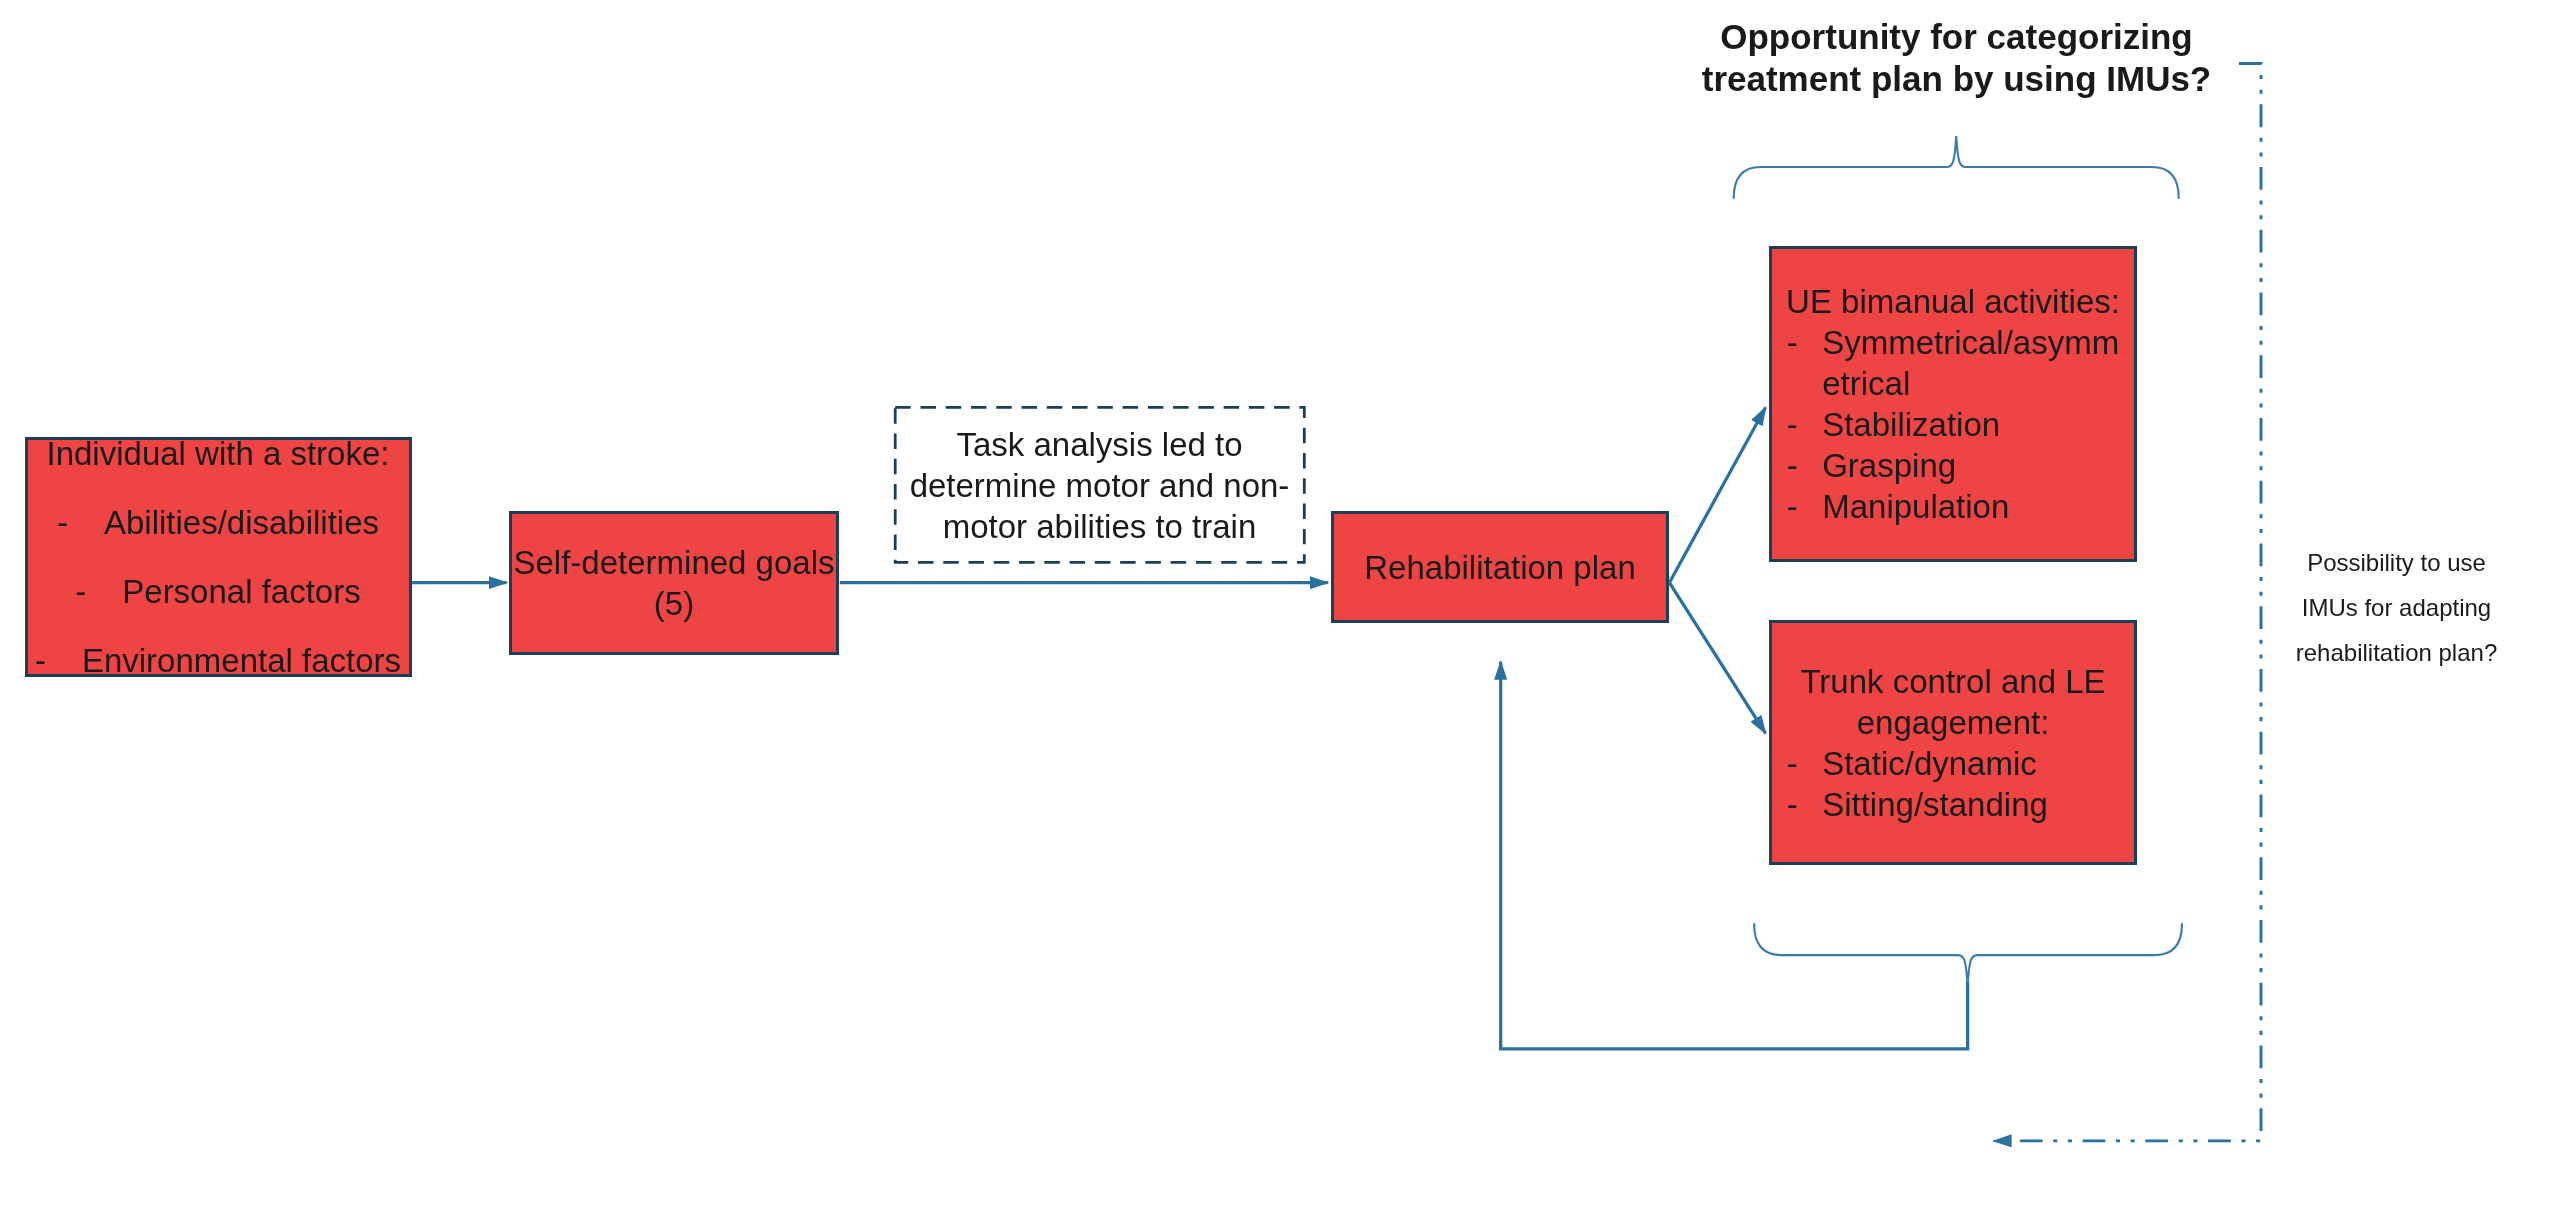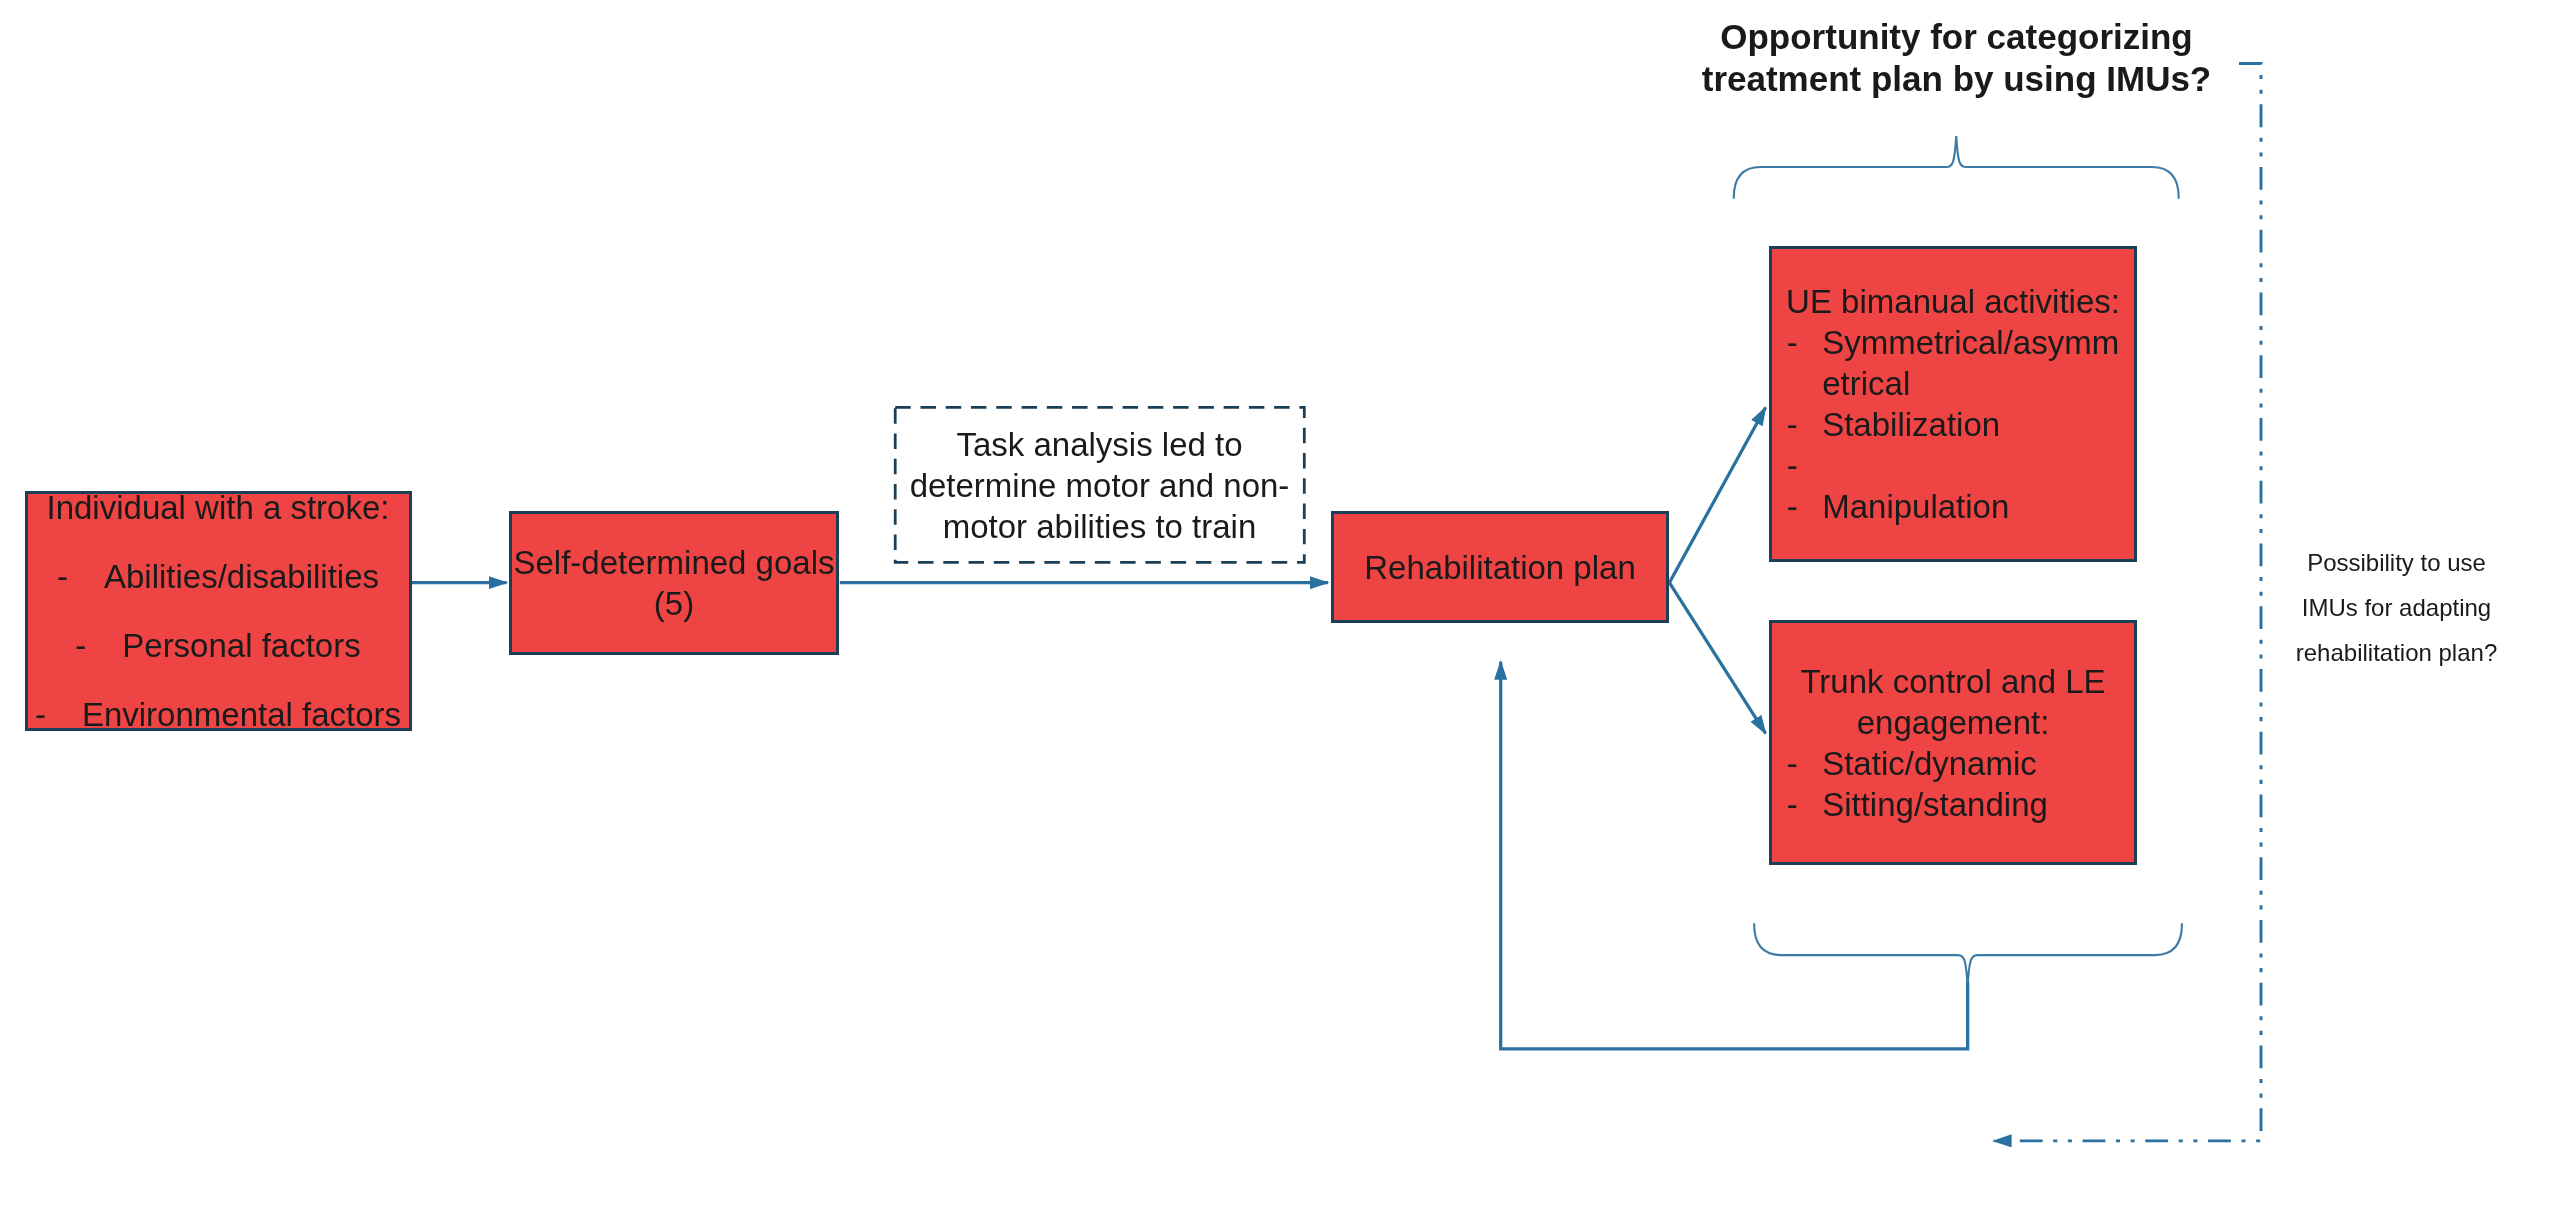--- a/index.html
+++ b/index.html
@@ -20,21 +20,21 @@
     font-size:33px;line-height:41px;
   }
   .plainbox{
     position:absolute;display:flex;flex-direction:column;justify-content:center;
     box-sizing:border-box;font-size:33px;line-height:41px;text-align:center;
   }
   .centerline{text-align:center;}
   .cbullet{display:flex;justify-content:center;gap:36px;}
   .lbullet{display:flex;gap:24.5px;padding-left:14.7px;text-align:left;}
   .lbullet .btxt{width:314px;overflow-wrap:anywhere;}
-  #box-individual{left:24.5px;top:491px;width:387px;height:240px;gap:28px;}
+  #box-individual{left:24.5px;top:437px;width:387px;height:240px;gap:28px;}
   #box-goals{left:509px;top:511px;width:330px;height:144px;text-align:center;}
   #box-task{left:895px;top:408px;width:409px;height:155px;}
   #box-rehab{left:1331px;top:511px;width:338px;height:112px;text-align:center;}
   #box-ue{left:1769px;top:246px;width:368px;height:316px;}
   #box-trunk{left:1769px;top:620px;width:368px;height:245px;}
   .floating-text{position:absolute;box-sizing:border-box;}
   #top-question{left:1671px;top:16.3px;width:571px;text-align:center;font-weight:bold;font-size:35px;line-height:42px;}
   #right-question{left:2258px;top:540px;width:277px;text-align:center;font-size:24px;line-height:45px;}
   #bottom-note{left:1485px;top:1080px;width:457px;text-align:center;font-size:33px;line-height:46px;}
 </style>
@@ -105,20 +105,21 @@
     <div class="lbullet">
       <span>-</span>
       <span class="btxt">Symmetrical/asymmetrical</span>
     </div>
     <div class="lbullet">
       <span>-</span>
       <span class="btxt">Stabilization</span>
     </div>
     <div class="lbullet">
       <span>-</span>
+      <span class="btxt">Grasping</span>
     </div>
     <div class="lbullet">
       <span>-</span>
       <span class="btxt">Manipulation</span>
     </div>
   </div>
 
   <div class="solidbox" id="box-trunk">
     <div class="centerline">Trunk control and LE</div>
     <div class="centerline">engagement:</div>

